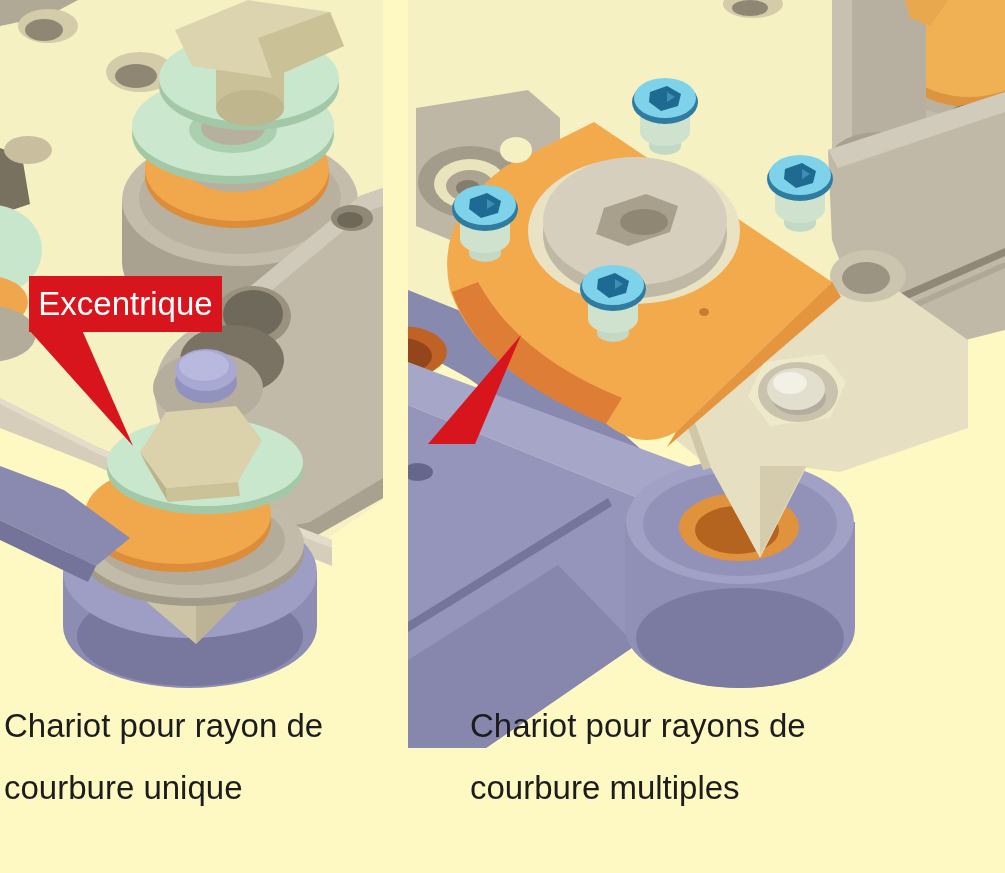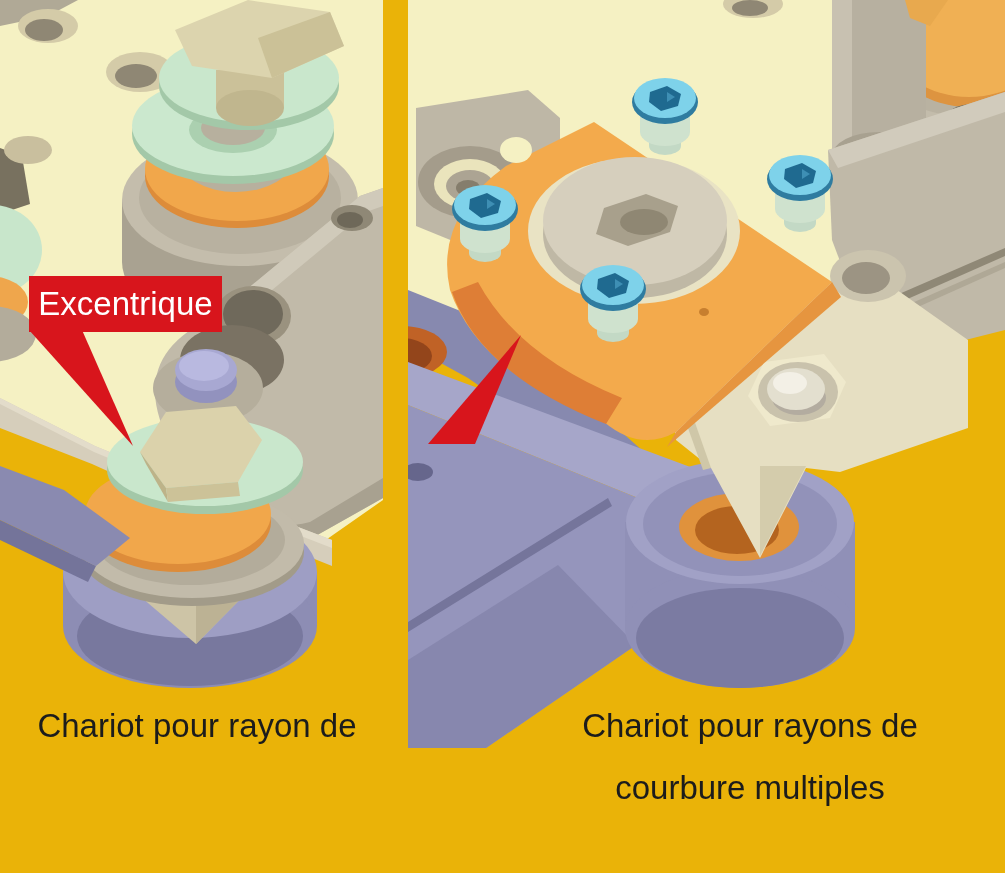--- a/index.html
+++ b/index.html
@@ -1,26 +1,26 @@
 <!DOCTYPE html>
 <html><head>
 <meta charset="utf-8">
 <style>
   html,body{margin:0;padding:0;background:#ffffff;}
-  .figure{position:relative;width:1005px;height:873px;background:#eab308;overflow:hidden;
+  .figure{position:relative;width:1005px;height:873px;background:#fef9c3;overflow:hidden;
           font-family:"Liberation Sans",sans-serif;}
   .panel{position:absolute;top:0;height:873px;}
   .panel-left{left:0;width:383px;}
   .panel-right{left:408px;width:597px;}
   .panel svg{position:absolute;left:0;top:0;display:block;}
   .callout{position:absolute;background:#D8151C;color:#FFFFFF;display:flex;align-items:center;
            justify-content:center;white-space:nowrap;z-index:5;}
   .callout-left{left:29px;top:276px;width:193px;height:56px;font-size:33px;}
   .callout-right{left:20px;top:442px;width:409px;height:48px;font-size:28px;}
-  .caption{position:absolute;color:#1C1C1C;text-align:center;font-size:33px;line-height:62px;z-index:4;}
+  .caption{position:absolute;color:#1C1C1C;font-size:33px;line-height:62px;z-index:4;}
   .caption-left{left:4px;top:695px;width:386px;}
   .caption-right{left:62px;top:695px;width:560px;}
 </style>
 </head>
 <body>
 
 <div class="figure">
 
   <section class="panel panel-left">
     <svg width="383" height="693" viewBox="0 0 383 693">
@@ -111,20 +111,21 @@
         <polygon points="0,520 96,566 88,582 0,540" fill="#74749A"></polygon>
       </g>
 
       <polygon points="29,330 82,330 133,446" fill="#D8151C"></polygon>
     </svg>
 
     <div class="callout callout-left">Excentrique</div>
 
     <div class="caption caption-left">
       <div>Chariot pour rayon de</div>
+      <div>courbure unique</div>
     </div>
   </section>
 
   <section class="panel panel-right">
     <svg width="597" height="760" viewBox="0 0 597 760">
 
       <g>
         <polygon points="0,0 478,0 452,60 545,170 430,345 120,306 0,345" fill="#F5F1C3"></polygon>
         <ellipse cx="345" cy="4" rx="30" ry="14" fill="#D4CBA8"></ellipse>
         <ellipse cx="342" cy="8" rx="18" ry="8" fill="#8F8774"></ellipse>

